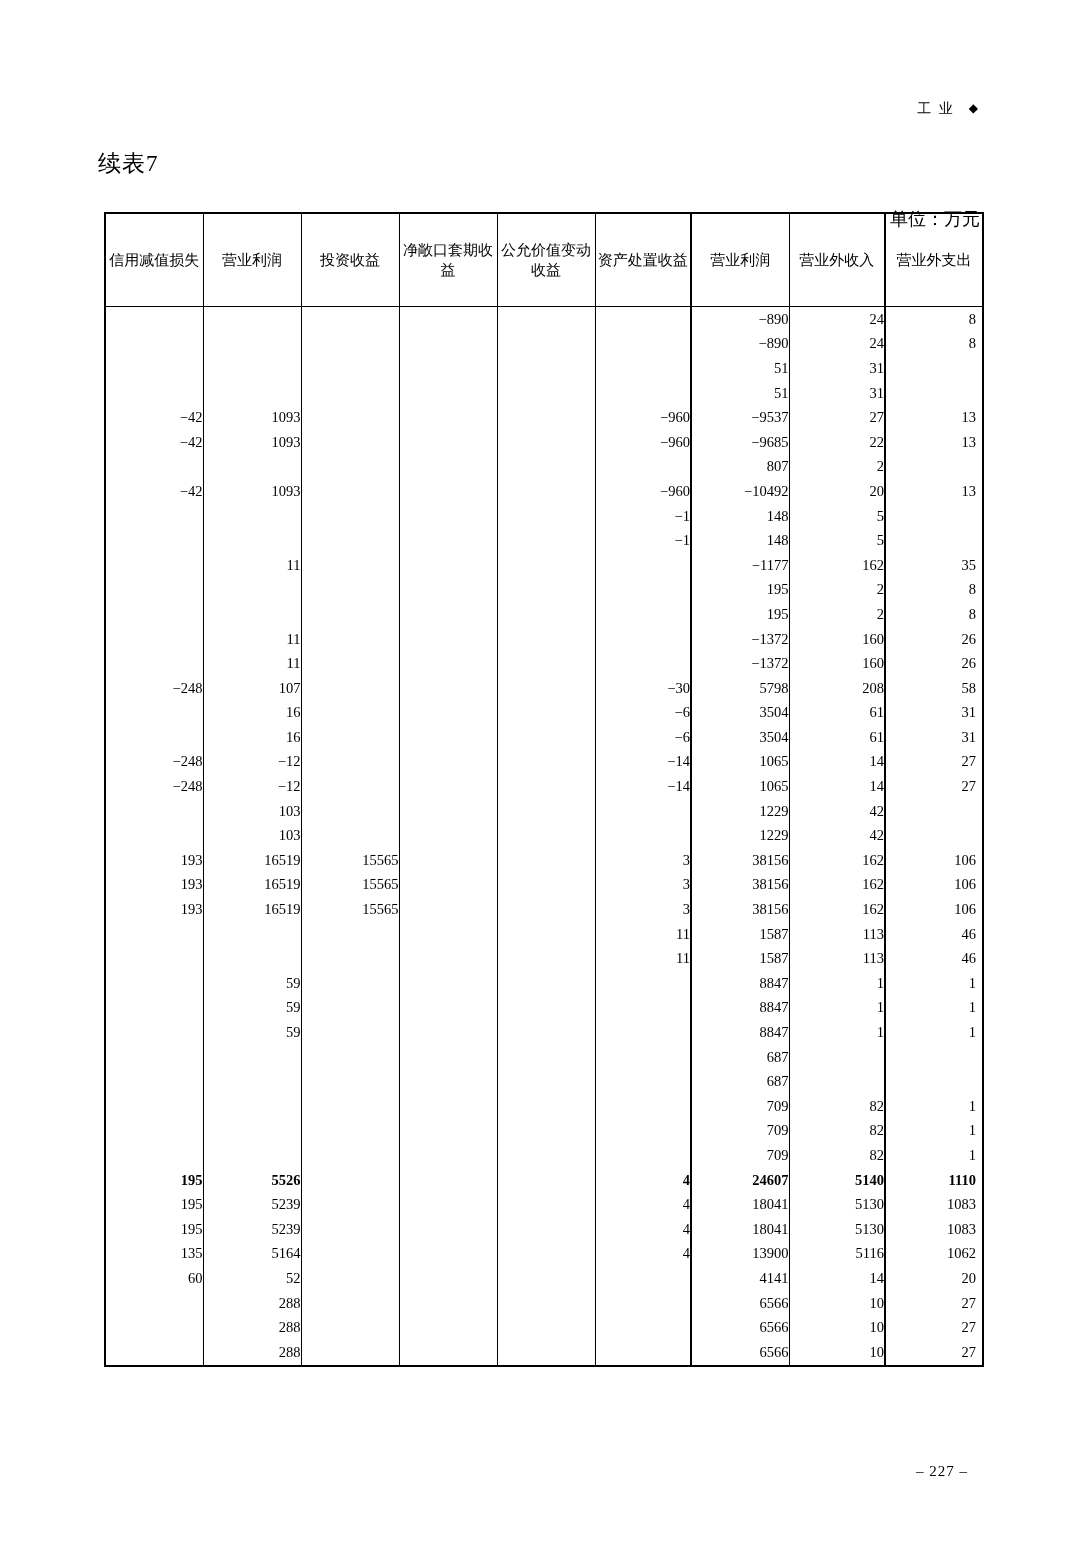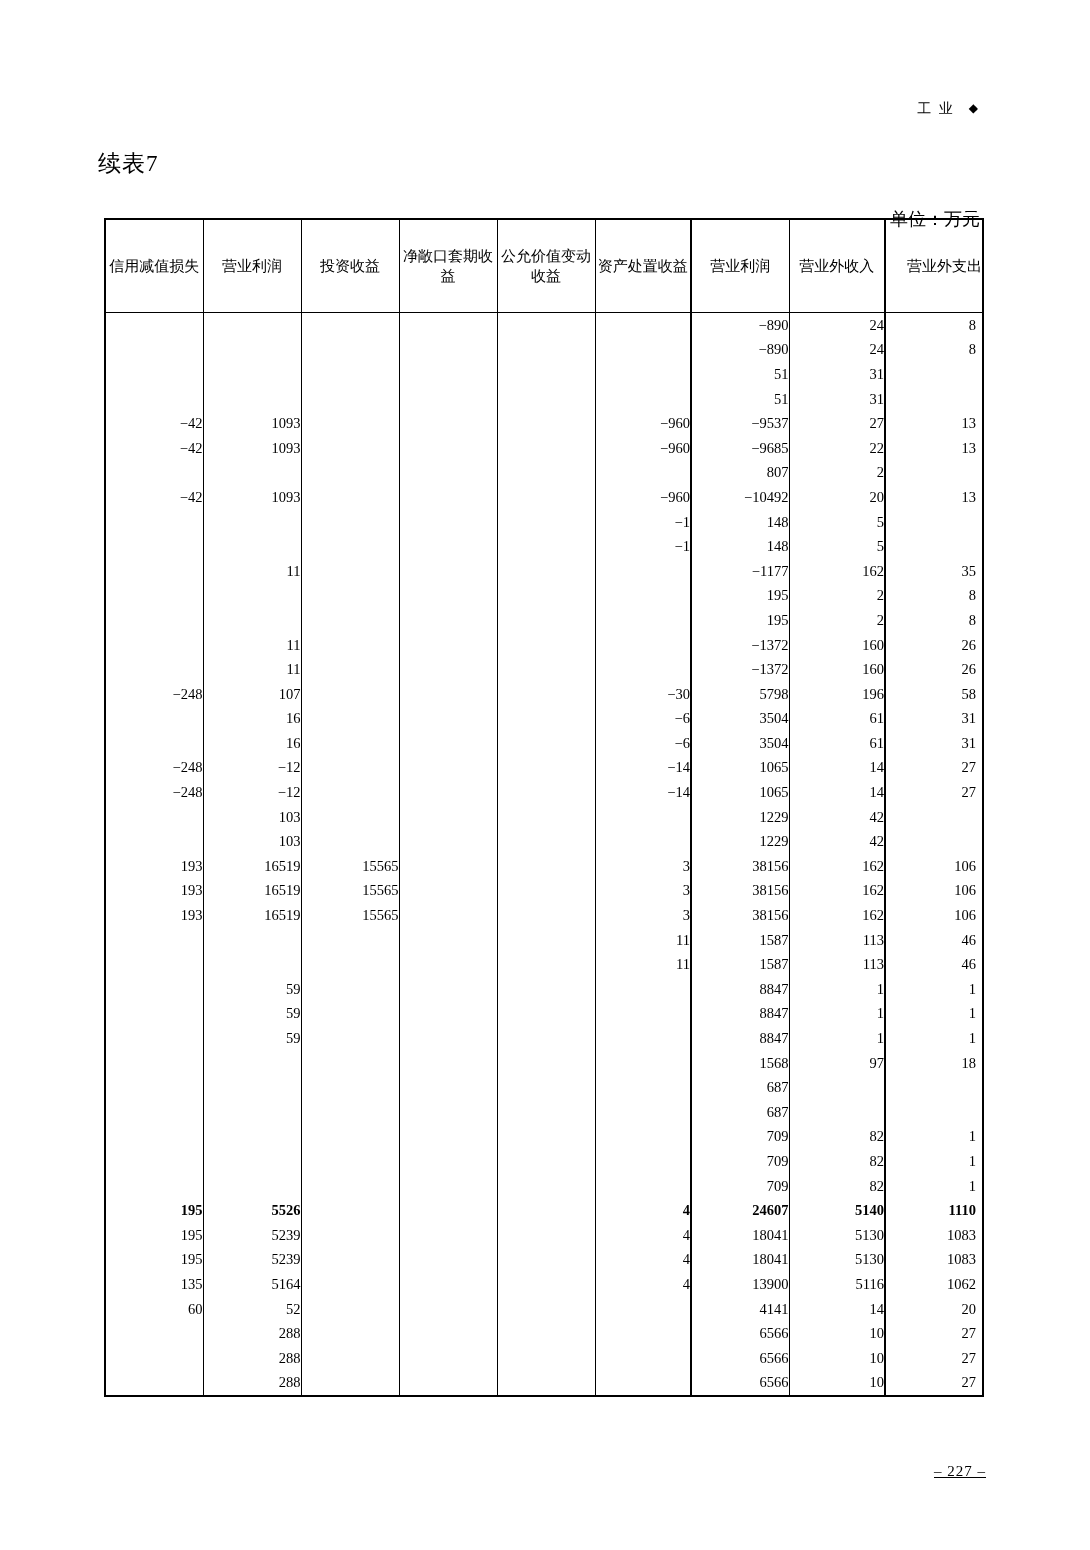--- a/index.html
+++ b/index.html
@@ -45,21 +45,21 @@
     text-align: center;
   }
   .unit-note {
     position: absolute;
     top: 199px;
     right: 110px;
     font-size: 18px;
   }
   .table-wrap {
     position: absolute;
-    top: 210px;
+    top: 204px;
     left: 104px;
     width: 977px;
   }
   table.maintable {
     border-collapse: collapse;
     width: 878px;
     table-layout: fixed;
   }
   table.maintable td, table.maintable th {
     padding: 0;
@@ -69,21 +69,20 @@
   .hdr-row th {
     height: 92px;
     vertical-align: middle;
     text-align: center;
     font-size: 15px;
     line-height: 1.35;
     border-right: 1px solid #000;
   }
   .hdr-row th:last-child {
     border-right: none;
-    text-align: right;
   }
   thead tr.hdr-row {
     border-top: 2px solid #000;
     border-bottom: 1px solid #000;
   }
   thead {
     border-top: 2px solid #000;
   }
   .hdr-sep-strong {
     border-right: 2px solid #000 !important;
@@ -111,24 +110,23 @@
   }
   .left-edge {
     border-left: 2px solid #000;
   }
   .right-edge {
     border-right: 2px solid #000 !important;
   }
   .page-number {
     position: absolute;
     bottom: 78px;
-    right: 104px;
+    right: 122px;
     font-size: 15px;
     letter-spacing: 1px;
-    text-decoration: underline;
   }
 </style>
 </head>
 <body>
 
 <div class="page">
 
   <div class="running-head">
     <span>工 业</span><span class="diamond">◆</span>
   </div>
@@ -330,21 +328,21 @@
             <td class="right-edge">26</td>
           </tr>
           <tr>
             <td class="left-edge">−248</td>
             <td>107</td>
             <td></td>
             <td></td>
             <td></td>
             <td class="strongsep">−30</td>
             <td>5798</td>
-            <td class="strongsep">196</td>
+            <td class="strongsep">208</td>
             <td class="right-edge">58</td>
           </tr>
           <tr>
             <td class="left-edge"></td>
             <td>16</td>
             <td></td>
             <td></td>
             <td></td>
             <td class="strongsep">−6</td>
             <td>3504</td>
@@ -486,31 +484,20 @@
           <tr>
             <td class="left-edge"></td>
             <td>59</td>
             <td></td>
             <td></td>
             <td></td>
             <td class="strongsep"></td>
             <td>8847</td>
             <td class="strongsep">1</td>
             <td class="right-edge">1</td>
-          </tr>
-          <tr>
-            <td class="left-edge"></td>
-            <td></td>
-            <td></td>
-            <td></td>
-            <td></td>
-            <td class="strongsep"></td>
-            <td>1568</td>
-            <td class="strongsep">97</td>
-            <td class="right-edge">18</td>
           </tr>
           <tr>
             <td class="left-edge"></td>
             <td></td>
             <td></td>
             <td></td>
             <td></td>
             <td class="strongsep"></td>
             <td>687</td>
             <td class="strongsep"></td>

